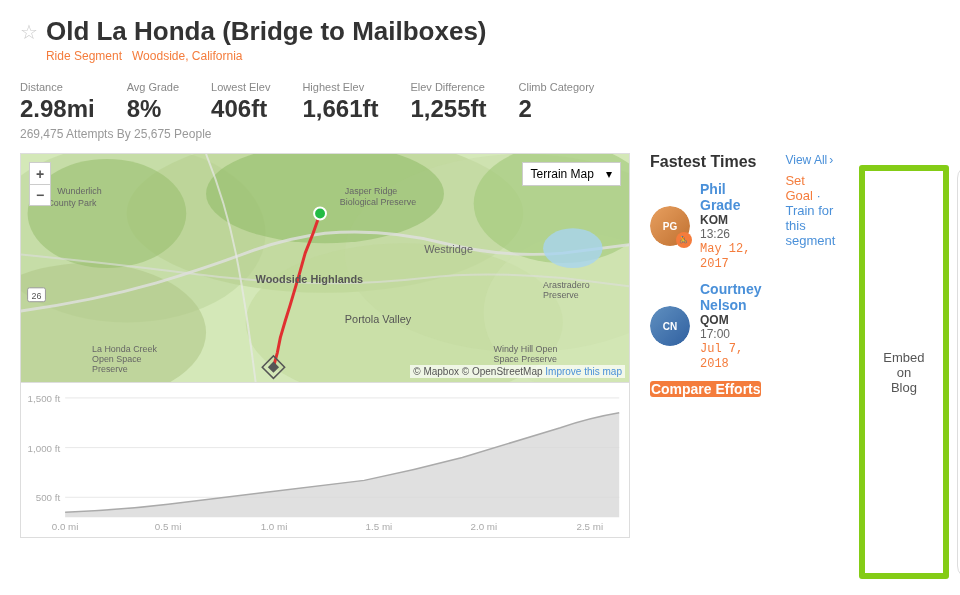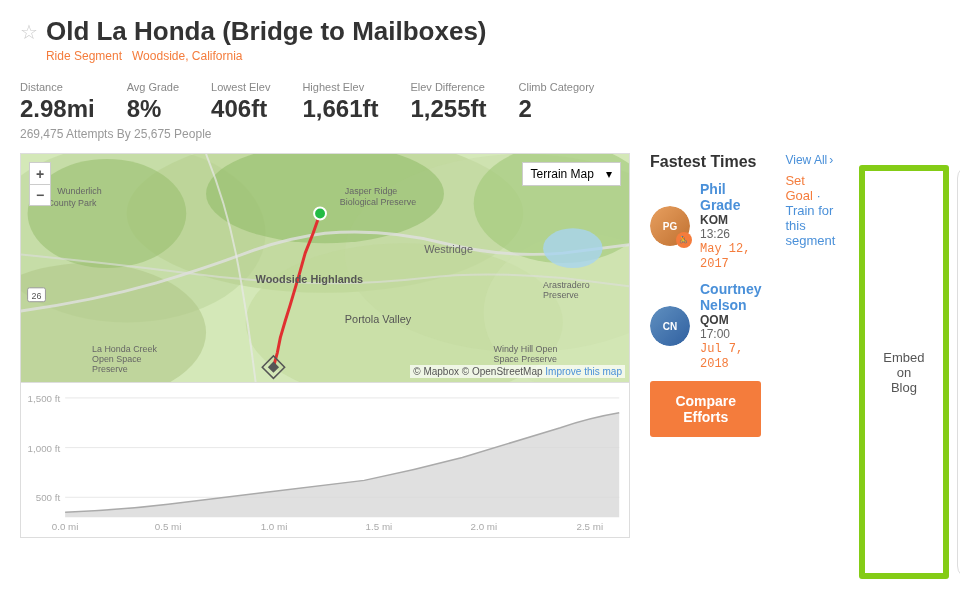--- a/index.html
+++ b/index.html
@@ -32,21 +32,21 @@
     .kom-entry { display: flex; align-items: center; gap: 10px; margin-bottom: 10px; }
     .avatar { width: 40px; height: 40px; border-radius: 50%; overflow: hidden; position: relative; flex-shrink: 0; }
     .avatar-img-phil { width: 100%; height: 100%; background: linear-gradient(135deg, #e8a060, #c07030); border-radius: 50%; display: flex; align-items: center; justify-content: center; font-size: 10px; color: white; font-weight: bold; }
     .avatar-img-courtney { width: 100%; height: 100%; background: linear-gradient(135deg, #6090c0, #3060a0); border-radius: 50%; display: flex; align-items: center; justify-content: center; font-size: 10px; color: white; font-weight: bold; }
     .kom-badge { position: absolute; bottom: -2px; right: -2px; width: 16px; height: 16px; border-radius: 50%; background: #f47c3c; display: flex; align-items: center; justify-content: center; font-size: 8px; color: white; font-weight: bold; }
     .kom-info {}
     .kom-name { font-size: 14px; font-weight: 600; color: #4a90d9; }
     .kom-detail { font-size: 12px; color: #666; }
     .kom-detail .badge { font-weight: 700; color: #404040; }
     .kom-detail .date { color: #f47c3c; font-family: Liberation Mono, monospace; }
-    .compare-btn { width: 100%; padding: 12px; background: #f47c3c; color: white; border: none; font-size: 14px; font-weight: 700; cursor: pointer; border-radius: 3px; }
+    .compare-btn { width: 100%; background: #f47c3c; color: white; border: none; font-size: 14px; font-weight: 700; cursor: pointer; border-radius: 3px; }
     .goal-section {}
     .goal-header { display: flex; align-items: center; justify-content: space-between; margin-bottom: 6px; }
     .goal-title { font-size: 15px; font-weight: 700; color: #333; }
     .view-all { font-size: 12px; color: #4a90d9; display: flex; align-items: center; gap: 2px; cursor: pointer; }
     .goal-links { font-size: 13px; margin-top: 4px; }
     .goal-links a { color: #f47c3c; text-decoration: none; font-weight: 400; }
     .goal-links span { color: #4a90d9; }
     .action-buttons { display: flex; gap: 8px; margin-top: 12px; }
     .embed-btn { padding: 10px 18px; border: 6px solid #84cc16; background: #fff; font-size: 13px; cursor: pointer; border-radius: 3px; color: #555; font-weight: 500; }
     .actions-btn { padding: 10px 14px; border: 1px solid #ddd; background: #fff; font-size: 13px; cursor: pointer; border-radius: 13px; color: #555; display: flex; align-items: center; gap: 4px; }

